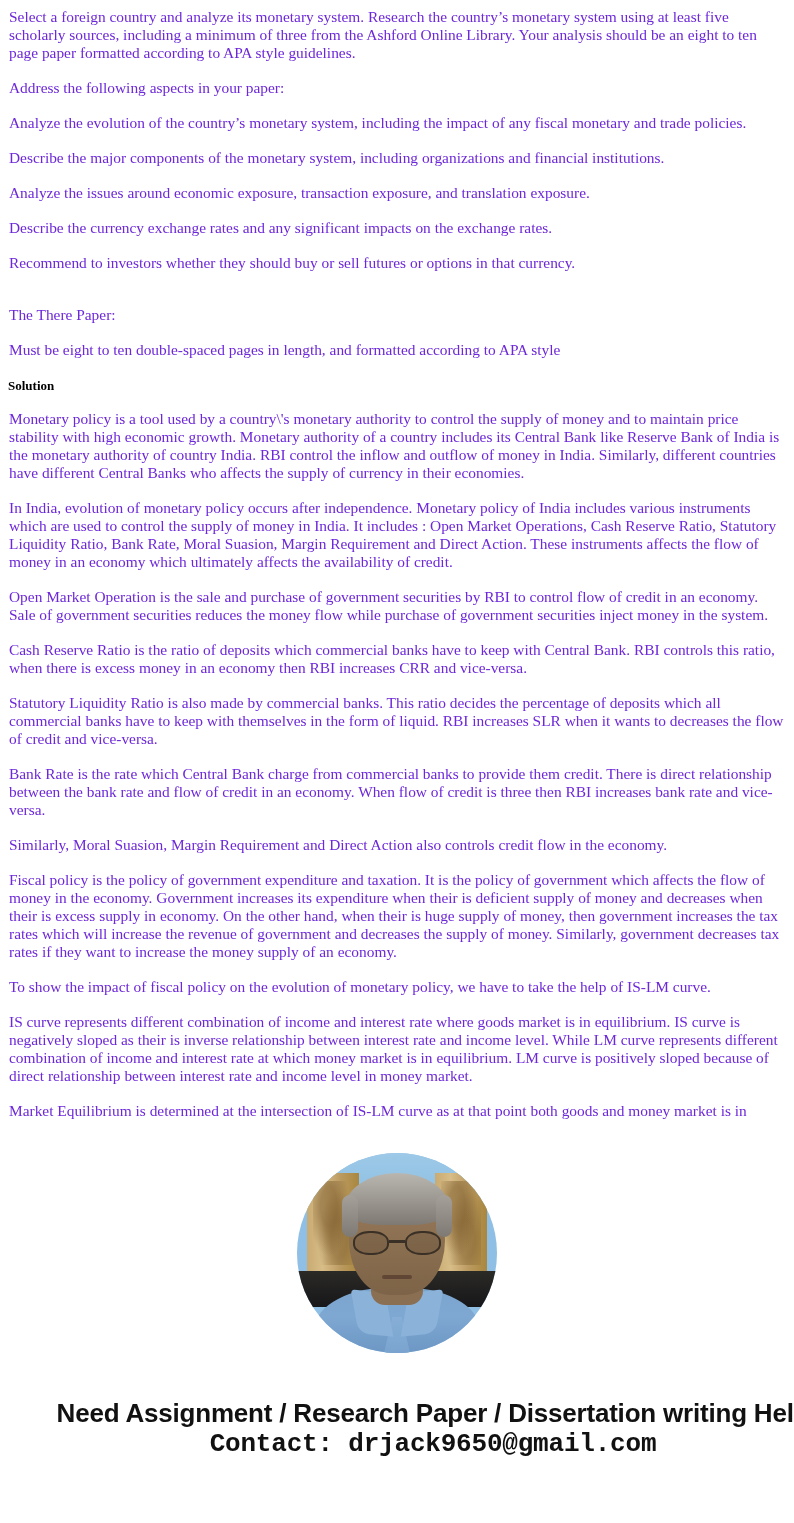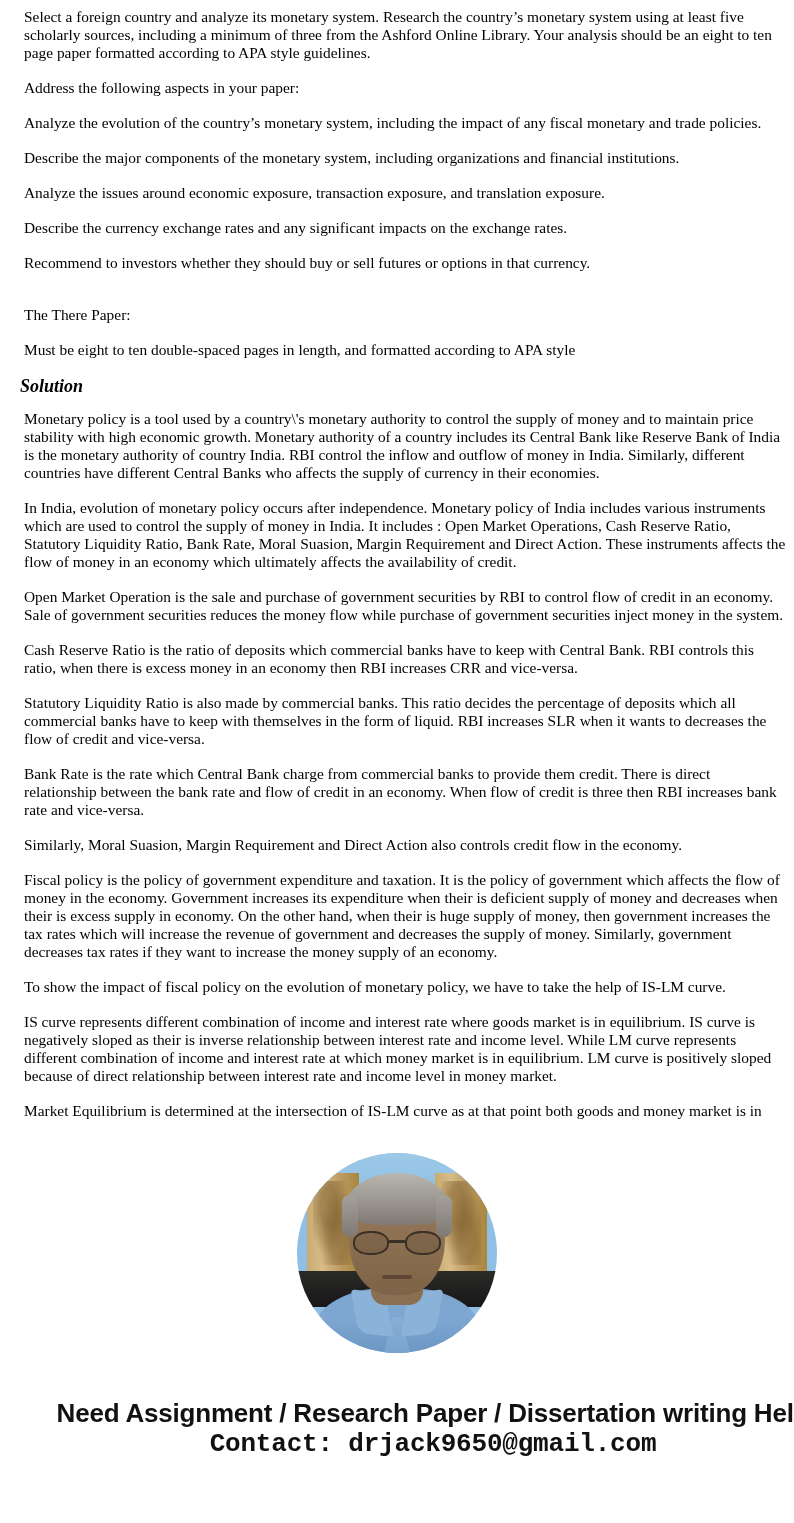--- a/index.html
+++ b/index.html
@@ -31,35 +31,34 @@
     width: 794px;
     height: 1130px;
     overflow: hidden;
   }
 
   .doc-inner {
     padding: 8px 8px 0 8px;
   }
 
   p.para {
-    margin: 0 0 17px 16px;
+    margin: 0 0 17px 1px;
     font-size: 15.4px;
     line-height: 18px;
     text-align: left;
-    color: #000000;
+    color: #6d28d9;
     word-spacing: 0px;
   }
 
   h3.solution-heading {
-    margin: 4px 0 14px 12px;
-    font-size: 18px;
+    margin: 4px 0 14px 0;
+    font-size: 13px;
     line-height: 20px;
     font-weight: bold;
     color: #000000;
-    font-style: italic;
   }
 
   .spacer-block {
     height: 17px;
   }
 
   
   .photo-wrap {
     position: absolute;
     left: 297px;

